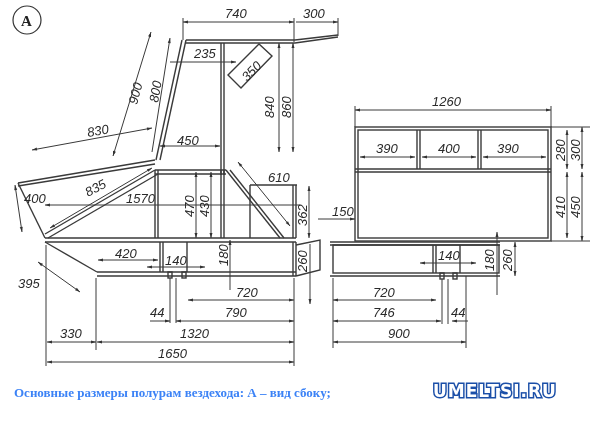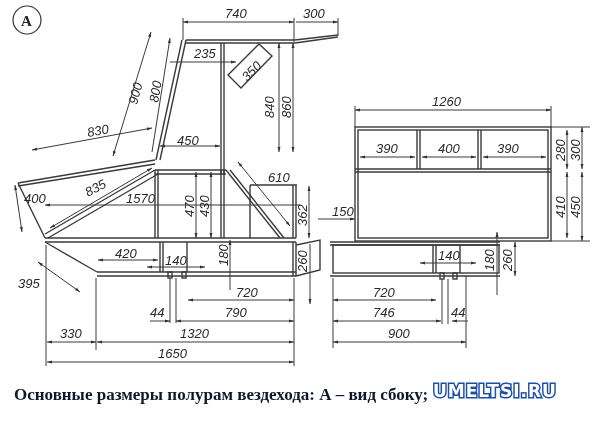--- a/index.html
+++ b/index.html
@@ -1,21 +1,21 @@
 <!DOCTYPE html>
 <html><head>
   <meta charset="utf-8">
   <style>
     html, body { margin: 0; padding: 0; background: #ffffff; }
     body { width: 600px; height: 421px; position: relative; overflow: hidden; font-family: "Liberation Sans", sans-serif; }
     #drawing { position: absolute; left: 0; top: 0; width: 600px; height: 421px; }
     .dim { font-family: "Liberation Sans", sans-serif; font-style: italic; font-size: 13px; fill: #2a2a2a; }
     .ln { stroke: #3a3a3a; stroke-width: 1; fill: none; }
     .frame { stroke: #3a3a3a; stroke-width: 1.4; fill: none; }
-    .caption { position: absolute; left: 14px; top: 385px; font-family: "Liberation Serif", serif; font-weight: bold; font-size: 17px; color: #0f172a; }
+    .caption { position: absolute; left: 14px; top: 385px; font-family: "Liberation Serif", serif; font-weight: bold; font-size: 13px; color: #3b82f6; }
     .logo { position: absolute; left: 431px; top: 381px; width: 150px; height: 20px; }
     .logo-text { font-family: "DejaVu Sans", sans-serif; font-weight: bold; font-size: 17px; letter-spacing: 1px; fill: #ffffff; stroke: #1b4fa8; stroke-width: 3; paint-order: stroke; }
     .view-label { font-family: "Liberation Serif", serif; font-weight: bold; font-size: 15px; fill: #222; }
   </style>
 </head>
 <body>
 
 <svg id="drawing" viewBox="0 0 600 421" xmlns="http://www.w3.org/2000/svg">
   <defs>
     <marker id="arr" viewBox="0 0 10 10" refX="10" refY="5" markerWidth="7" markerHeight="5" orient="auto-start-reverse">

